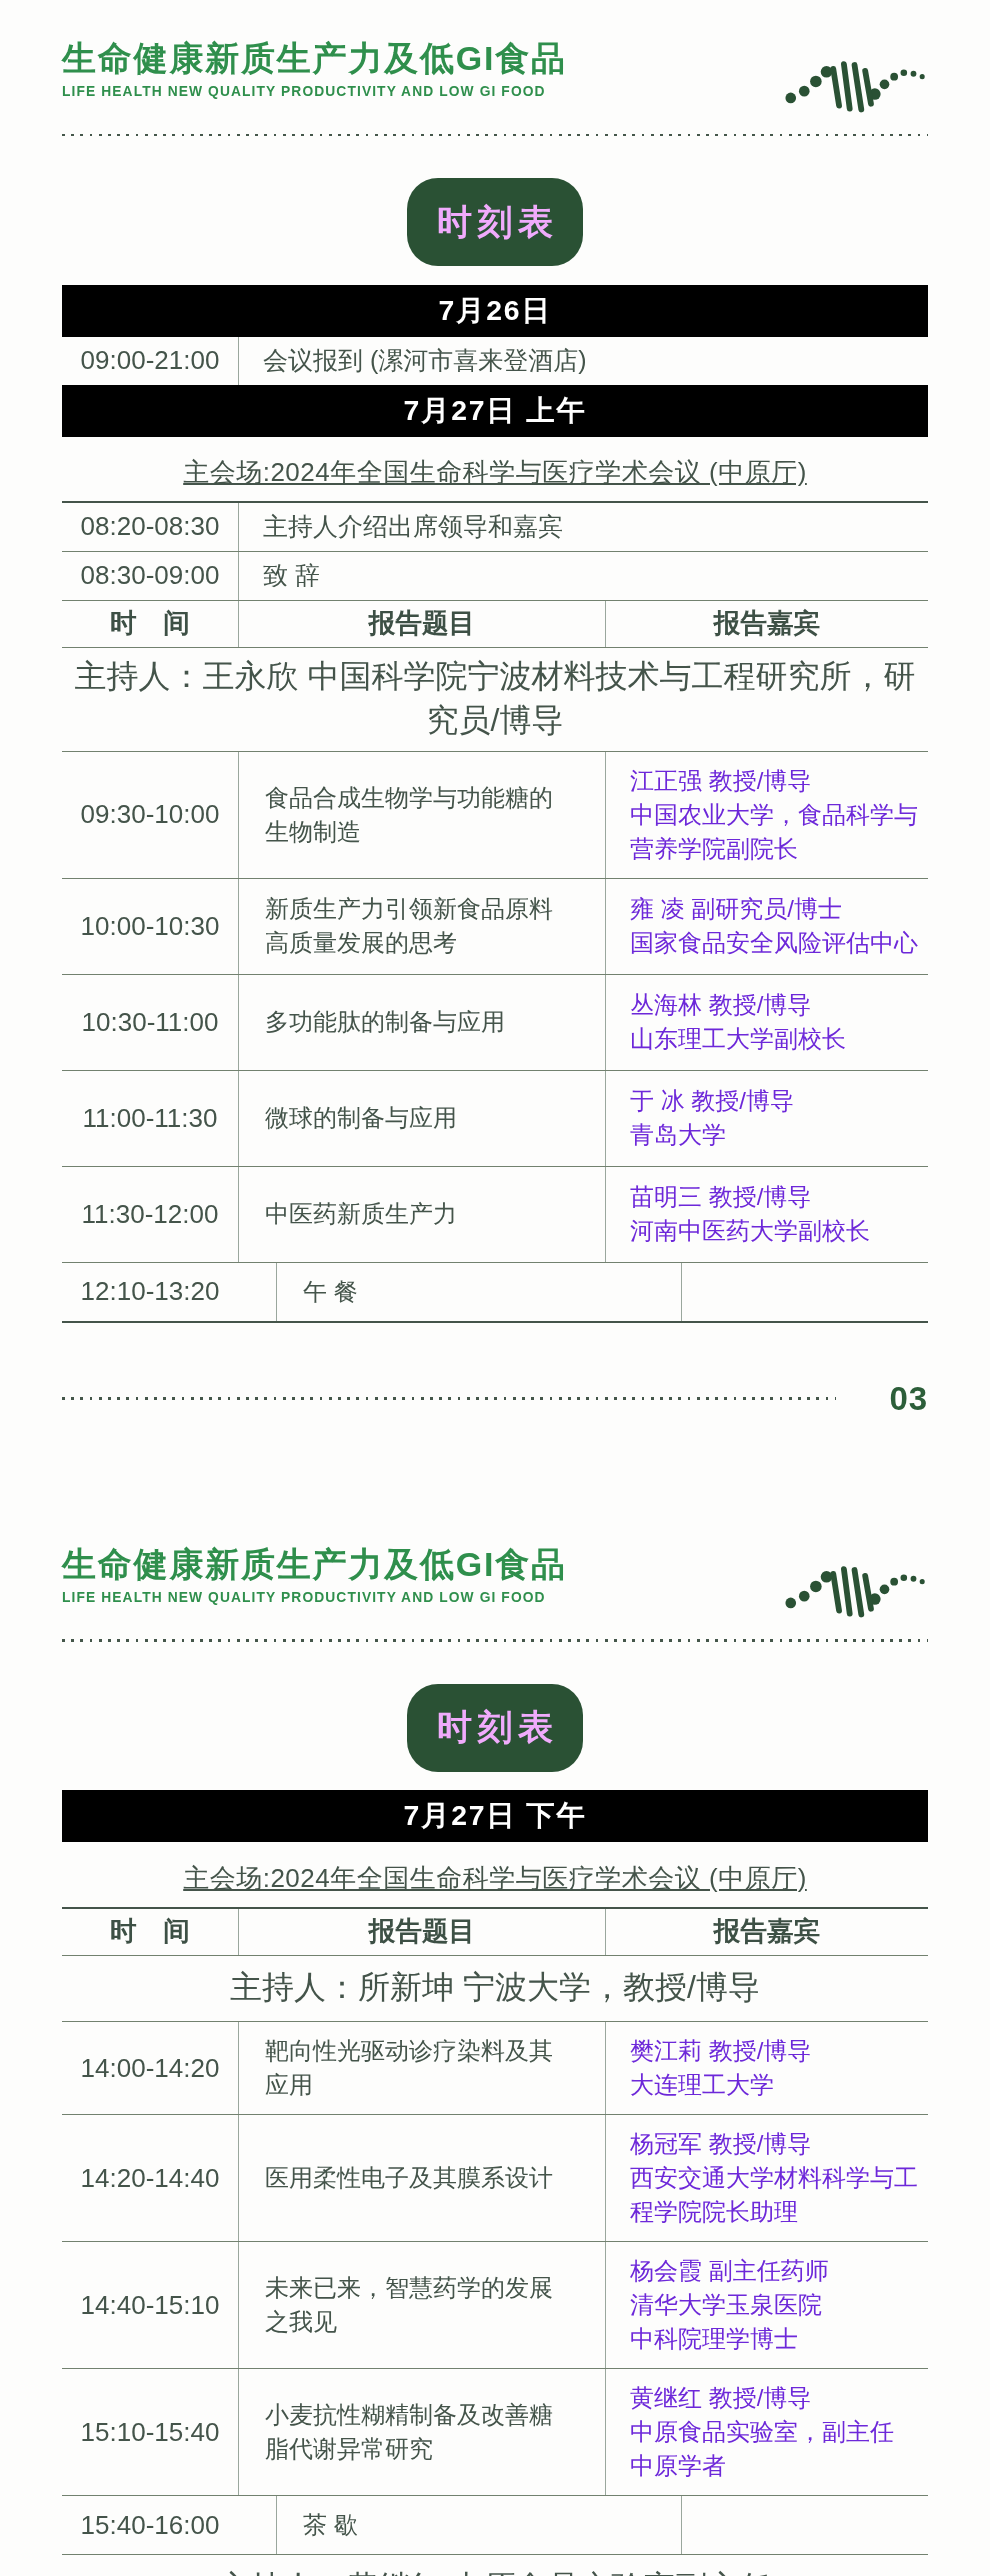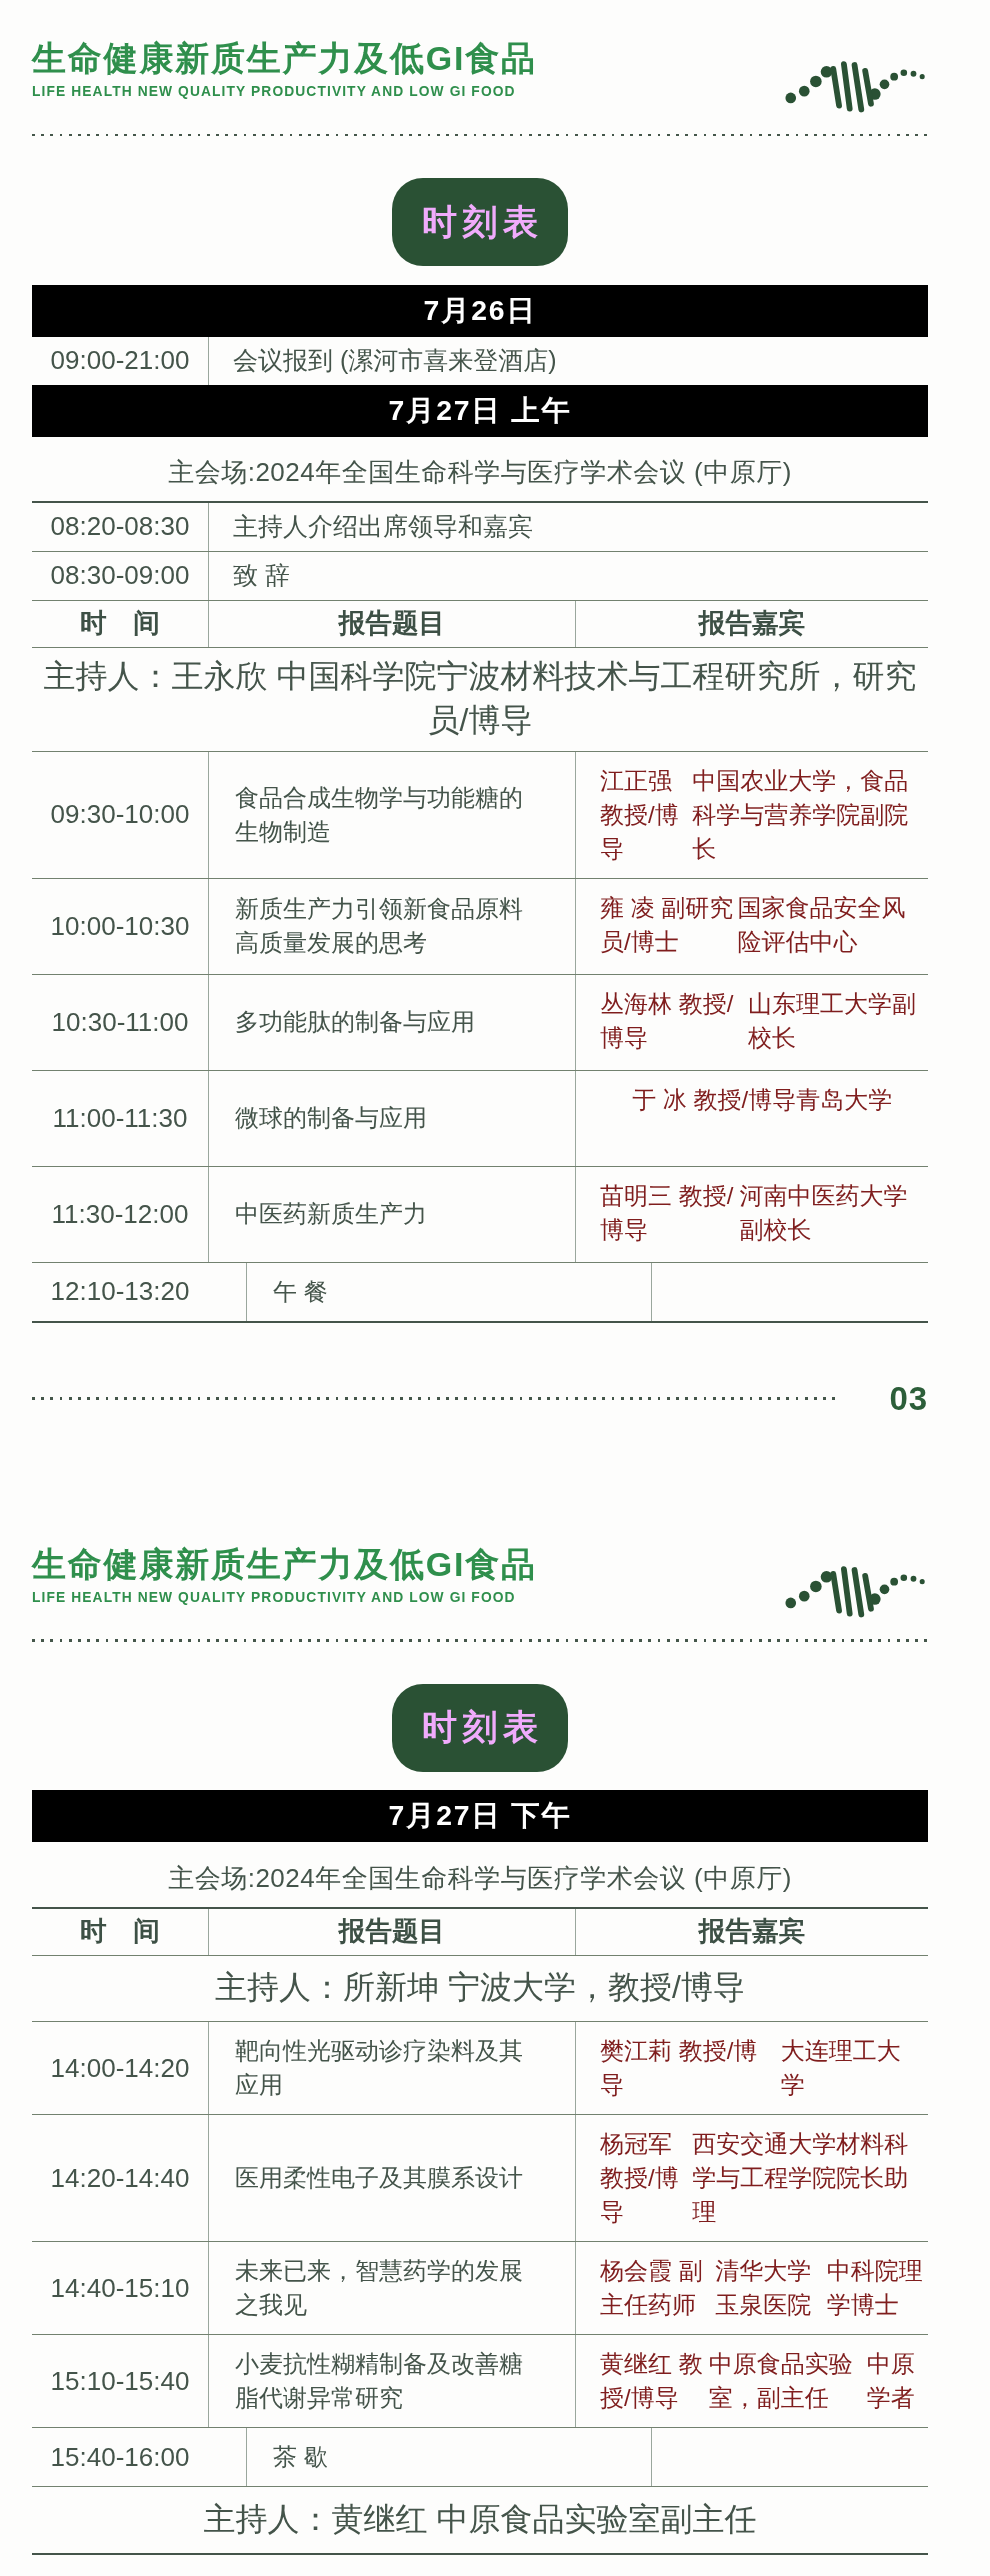--- a/index.html
+++ b/index.html
@@ -3,21 +3,21 @@
 <meta charset="utf-8">
 <style>
   html,body{margin:0;padding:0;}
   body{
     width:990px;
     background:#fdfdfc;
     font-family:"Liberation Sans","DejaVu Sans",sans-serif;
     color:#4b5c51;
     -webkit-font-smoothing:antialiased;
   }
-  .page{padding:39px 62px 0 32px;}
+  .page{padding:39px 62px 0 62px;}
   .page--second{padding-top:127px;}
 
   
   .brand{display:flex;justify-content:space-between;align-items:flex-start;}
   .brand-title{font-size:34px;font-weight:bold;color:#2f8f4c;letter-spacing:1.8px;line-height:1.15;}
   .brand-sub{font-size:13.8px;font-weight:bold;color:#2f8f4c;letter-spacing:1.1px;margin-top:6.4px;}
   .brand-logo{width:145px;height:79px;flex:0 0 auto;margin-top:1.8px;}
 
   .dotline{
     margin-top:13.8px;height:2.8px;
@@ -52,23 +52,23 @@
     flex:1;display:flex;align-items:center;
     border-left:1.8px solid #9aa79d;
     padding:7.3px 16.5px 7.3px 24px;font-size:25px;min-height:48px;color:#44544a;
   }
   .titlecell{
     flex:0 0 367px;display:flex;align-items:center;
     border-left:1.8px solid #9aa79d;
     padding:12px 31px 12px 26px;font-size:24px;line-height:34px;color:#44544a;
   }
   .guestcell{
-    flex:1;display:flex;flex-direction:row;justify-content:center;
+    flex:1;display:flex;flex-direction:column;justify-content:center;
     border-left:1.8px solid #9aa79d;
-    padding:12px 3.7px 12px 24px;font-size:24px;line-height:34px;color:#7f1d1d;
+    padding:12px 3.7px 12px 24px;font-size:24px;line-height:34px;color:#6d28d9;
   }
 
   
   .hotelrow{min-height:48px;}
 
   
   .sched{border-top:2.8px solid #44544a;border-bottom:2.8px solid #44544a;margin-top:9.2px;}
   .sched > .srow + .srow{border-top:1.8px solid #72816f;}
 
   .hdr .cell{
@@ -79,21 +79,21 @@
   .chairrow{
     min-height:51px;display:flex;align-items:center;justify-content:center;
     font-size:32px;color:#44544a;padding:7.3px 9.2px;text-align:center;
   }
   .trow{min-height:59px;}
   .trow.tall{min-height:95px;}
   .trow.short{min-height:50px;gap:38px;}
 
   .venue{
     text-align:center;font-size:26px;color:#44544a;
-    margin:18.3px 0 11px 0;letter-spacing:0.5px;
+    margin:18.3px 0 11px 0;letter-spacing:0.5px;text-decoration:underline;
   }
 
   
   .pagefoot{display:flex;align-items:center;margin-top:57px;gap:40px;}
   .pagefoot .dots{
     flex:1;height:2.8px;
     background-image:repeating-linear-gradient(to right,#44564a 0 2.8px,transparent 2.8px 9.2px);
   }
   .pagefoot .num{
     font-size:33px;font-weight:bold;color:#2c5e39;margin-left:13px;letter-spacing:0.9px;

